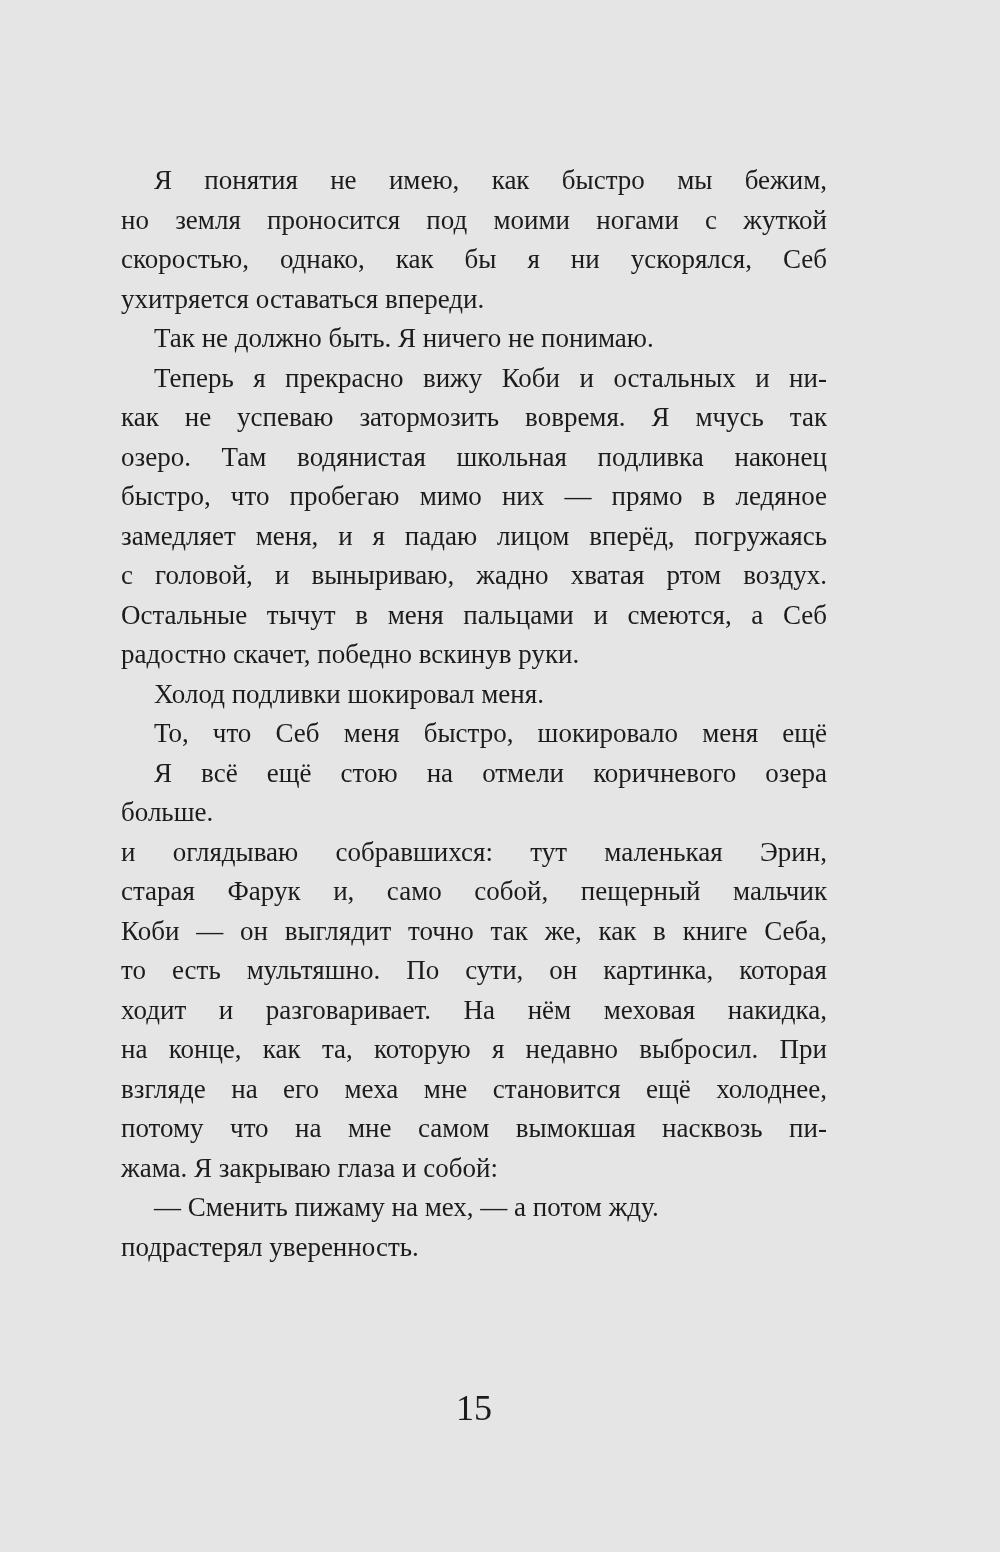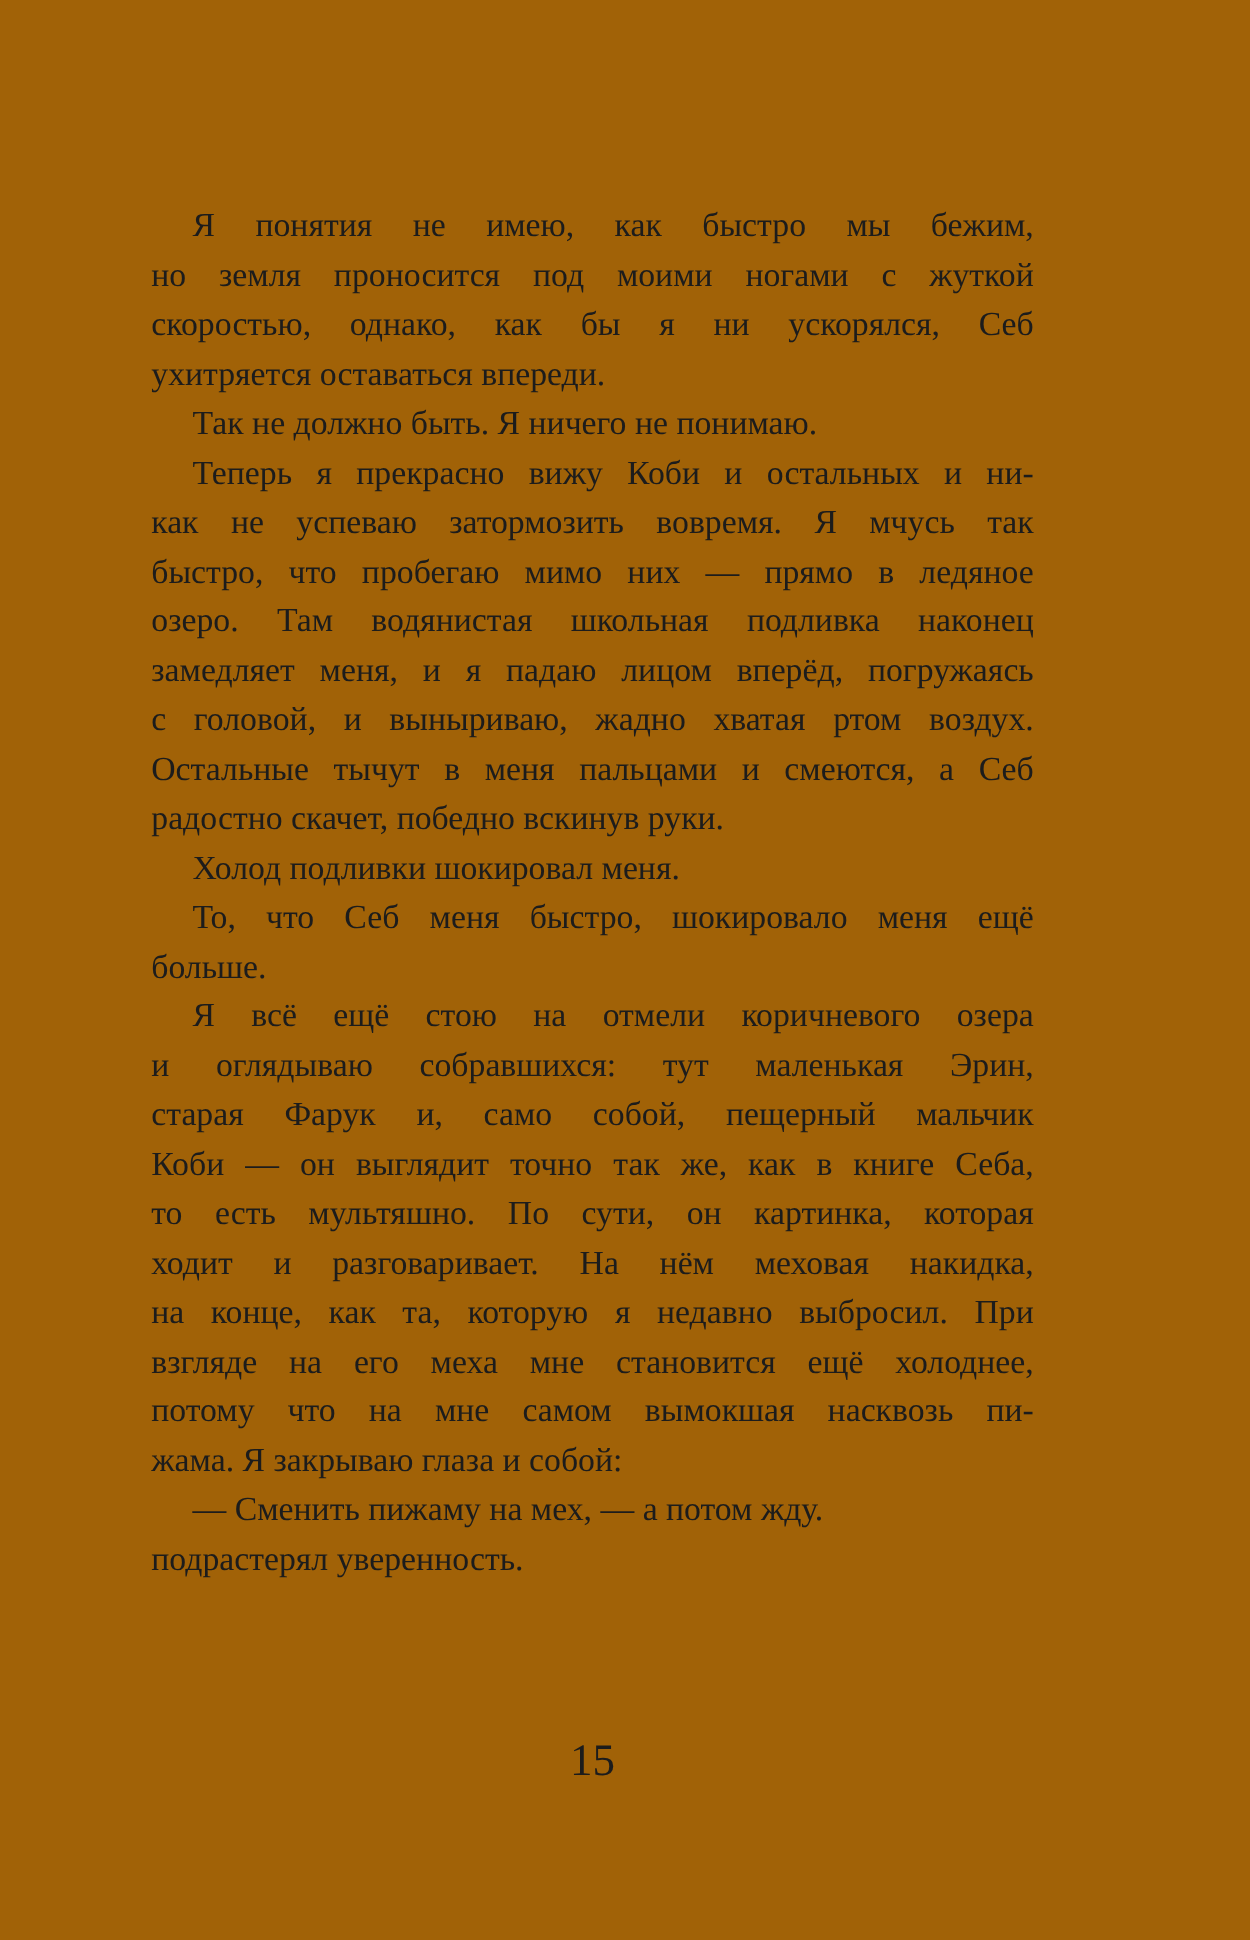--- a/index.html
+++ b/index.html
@@ -4,21 +4,21 @@
 <style>
   html, body {
     margin: 0;
     padding: 0;
     background: #ffffff;
   }
   .page {
     position: relative;
     width: 1000px;
     height: 1552px;
-    background: #a16207;
+    background: #e5e5e5;
     overflow: hidden;
     font-family: "Liberation Serif", "DejaVu Serif", serif;
     color: #1c1c1c;
   }
   .text-block {
     position: absolute;
     left: 121px;
     top: 161px;
     width: 706px;
     font-size: 27px;
@@ -53,30 +53,30 @@
 
 <div class="page">
   <div class="text-block" id="text-block">
       <div class="line para-start">Я понятия не имею, как быстро мы бежим,</div>
       <div class="line">но земля проносится под моими ногами с жуткой</div>
       <div class="line">скоростью, однако, как бы я ни ускорялся, Себ</div>
       <div class="line para-end">ухитряется оставаться впереди.</div>
       <div class="line para-start para-end">Так не должно быть. Я ничего не понимаю.</div>
       <div class="line para-start">Теперь я прекрасно вижу Коби и остальных и ни-</div>
       <div class="line">как не успеваю затормозить вовремя. Я мчусь так</div>
+      <div class="line">озеро. Там водянистая школьная подливка наконец</div>
       <div class="line">быстро, что пробегаю мимо них — прямо в ледяное</div>
-      <div class="line">озеро. Там водянистая школьная подливка наконец</div>
       <div class="line">замедляет меня, и я падаю лицом вперёд, погружаясь</div>
       <div class="line">с головой, и выныриваю, жадно хватая ртом воздух.</div>
       <div class="line">Остальные тычут в меня пальцами и смеются, а Себ</div>
       <div class="line para-end">радостно скачет, победно вскинув руки.</div>
       <div class="line para-start para-end">Холод подливки шокировал меня.</div>
       <div class="line para-start">То, что Себ меня быстро, шокировало меня ещё</div>
+      <div class="line para-start">Я всё ещё стою на отмели коричневого озера</div>
       <div class="line para-end">больше.</div>
-      <div class="line para-start">Я всё ещё стою на отмели коричневого озера</div>
       <div class="line">и оглядываю собравшихся: тут маленькая Эрин,</div>
       <div class="line">старая Фарук и, само собой, пещерный мальчик</div>
       <div class="line">Коби — он выглядит точно так же, как в книге Себа,</div>
       <div class="line">то есть мультяшно. По сути, он картинка, которая</div>
       <div class="line">ходит и разговаривает. На нём меховая накидка,</div>
       <div class="line">на конце, как та, которую я недавно выбросил. При</div>
       <div class="line">взгляде на его меха мне становится ещё холоднее,</div>
       <div class="line">потому что на мне самом вымокшая насквозь пи-</div>
       <div class="line para-end">жама. Я закрываю глаза и собой:</div>
       <div class="line para-start para-end">— Сменить пижаму на мех, — а потом жду.</div>

